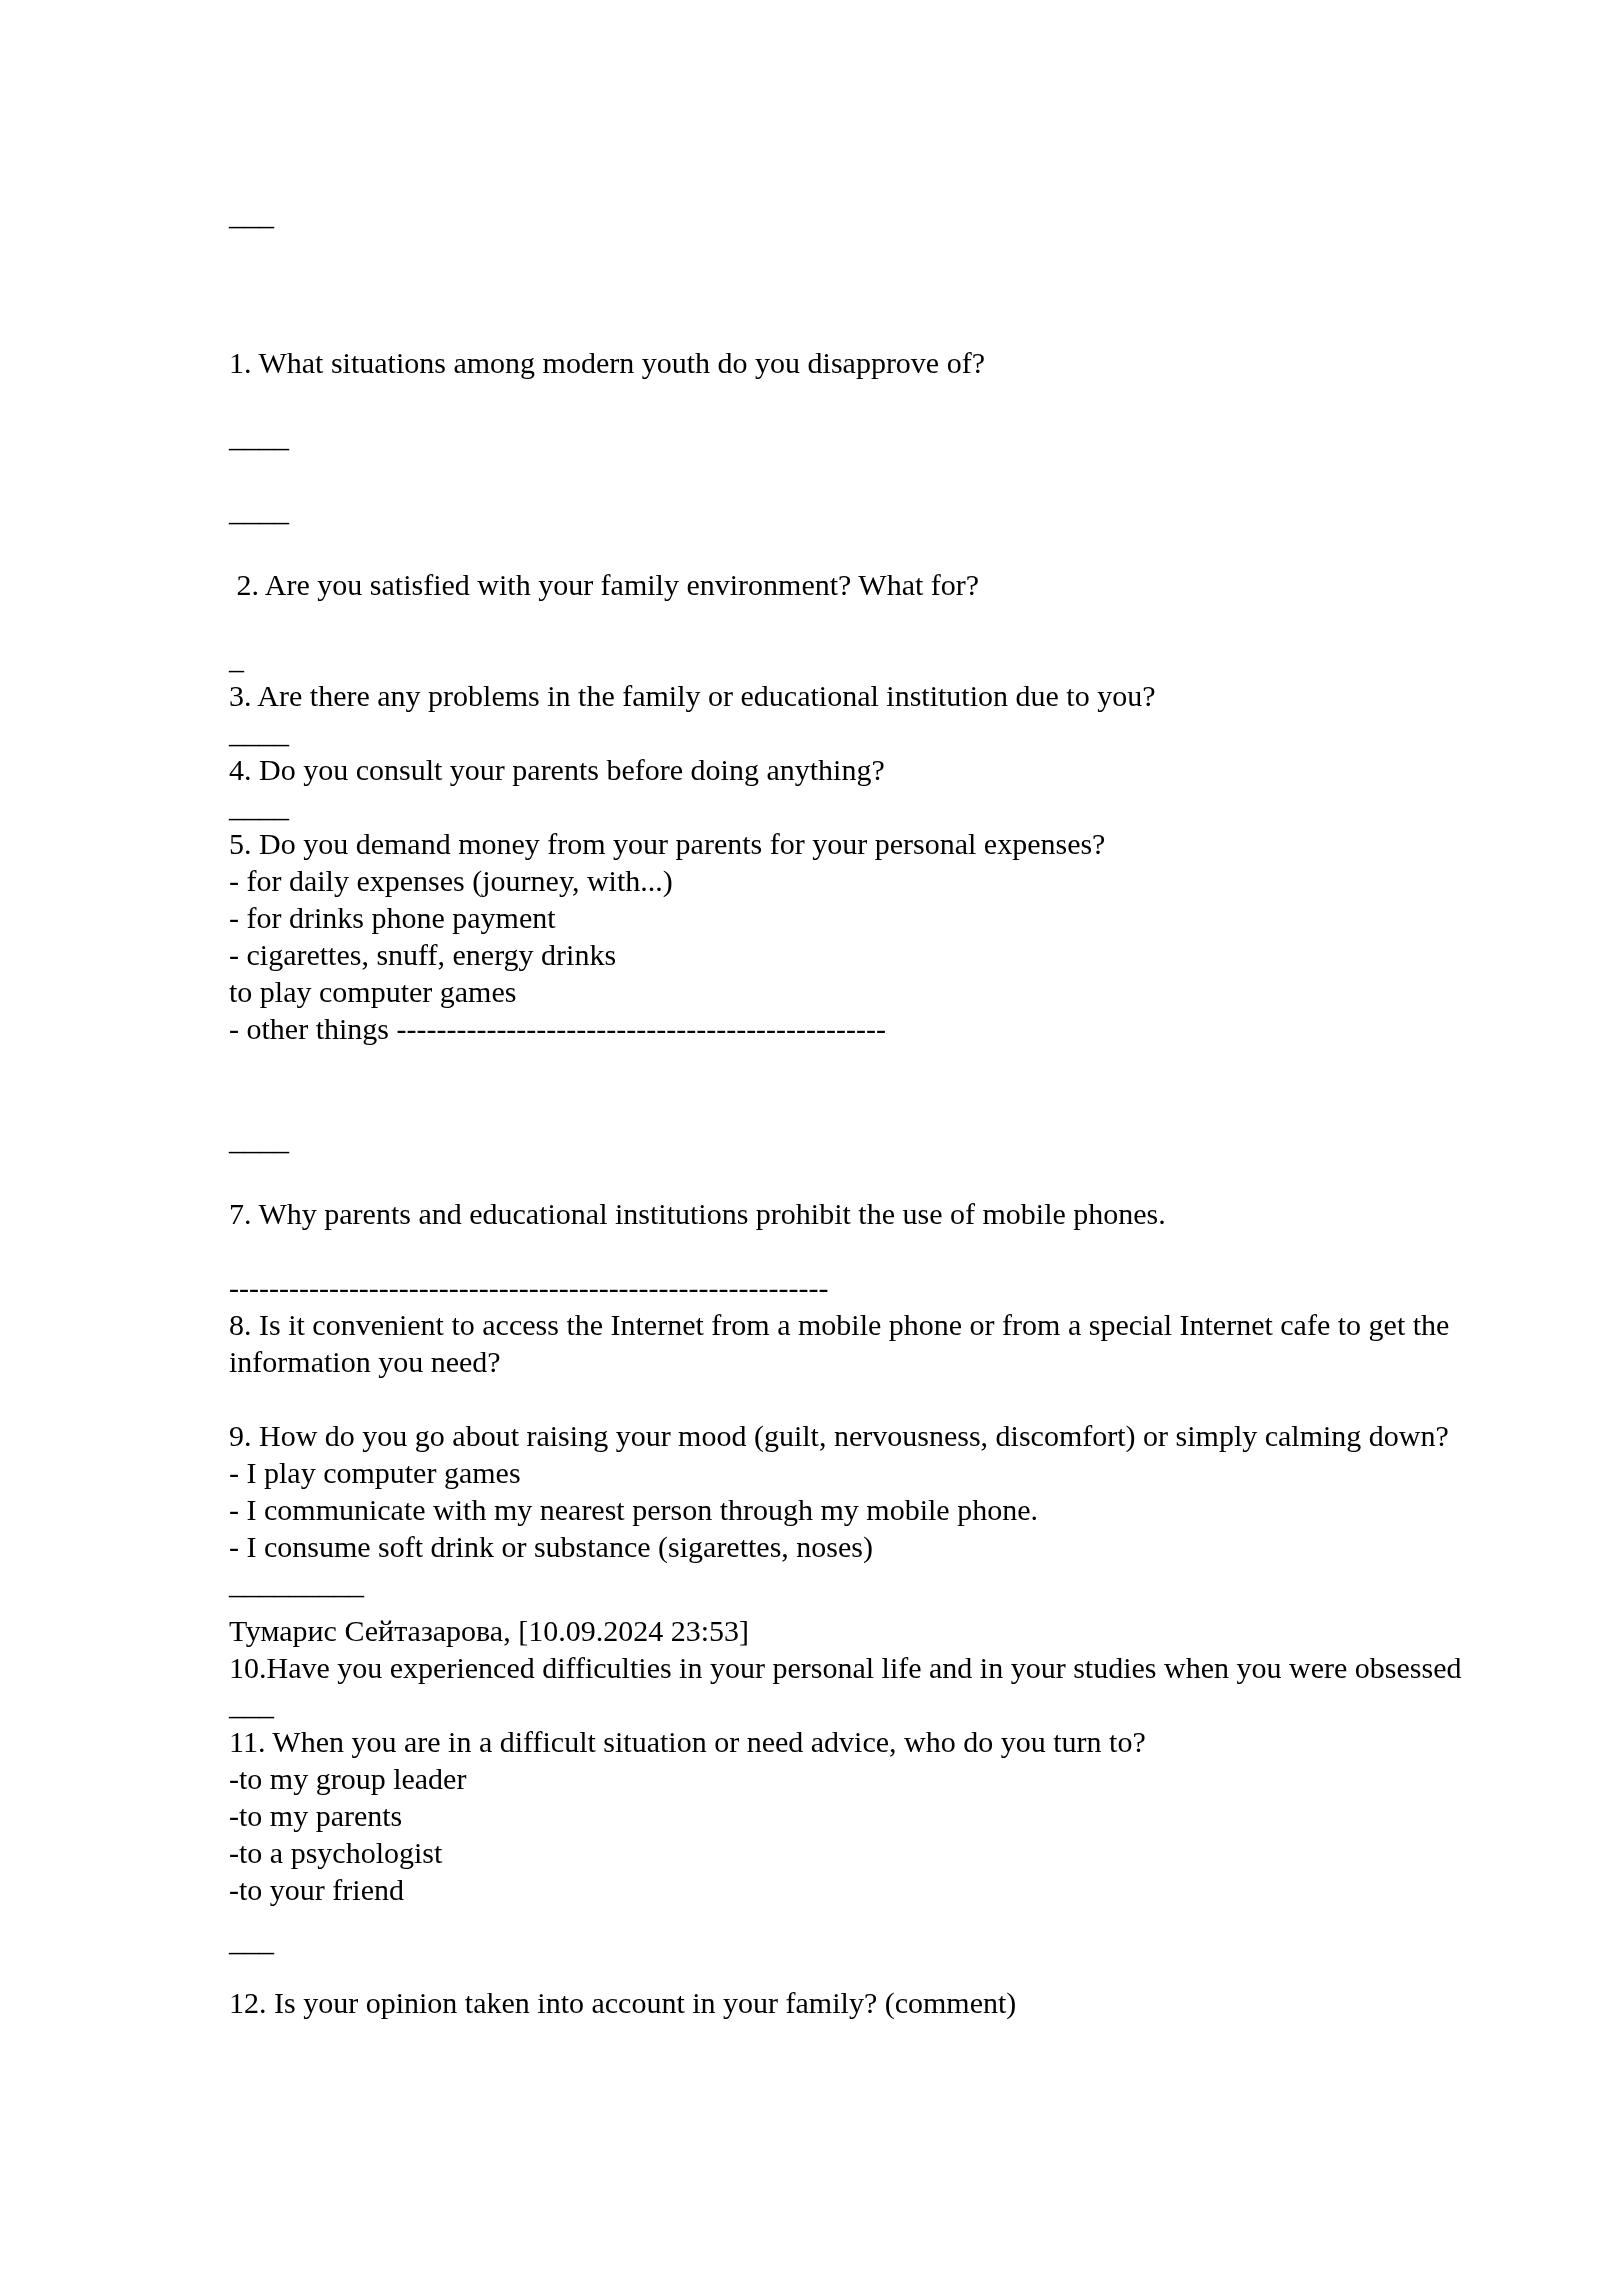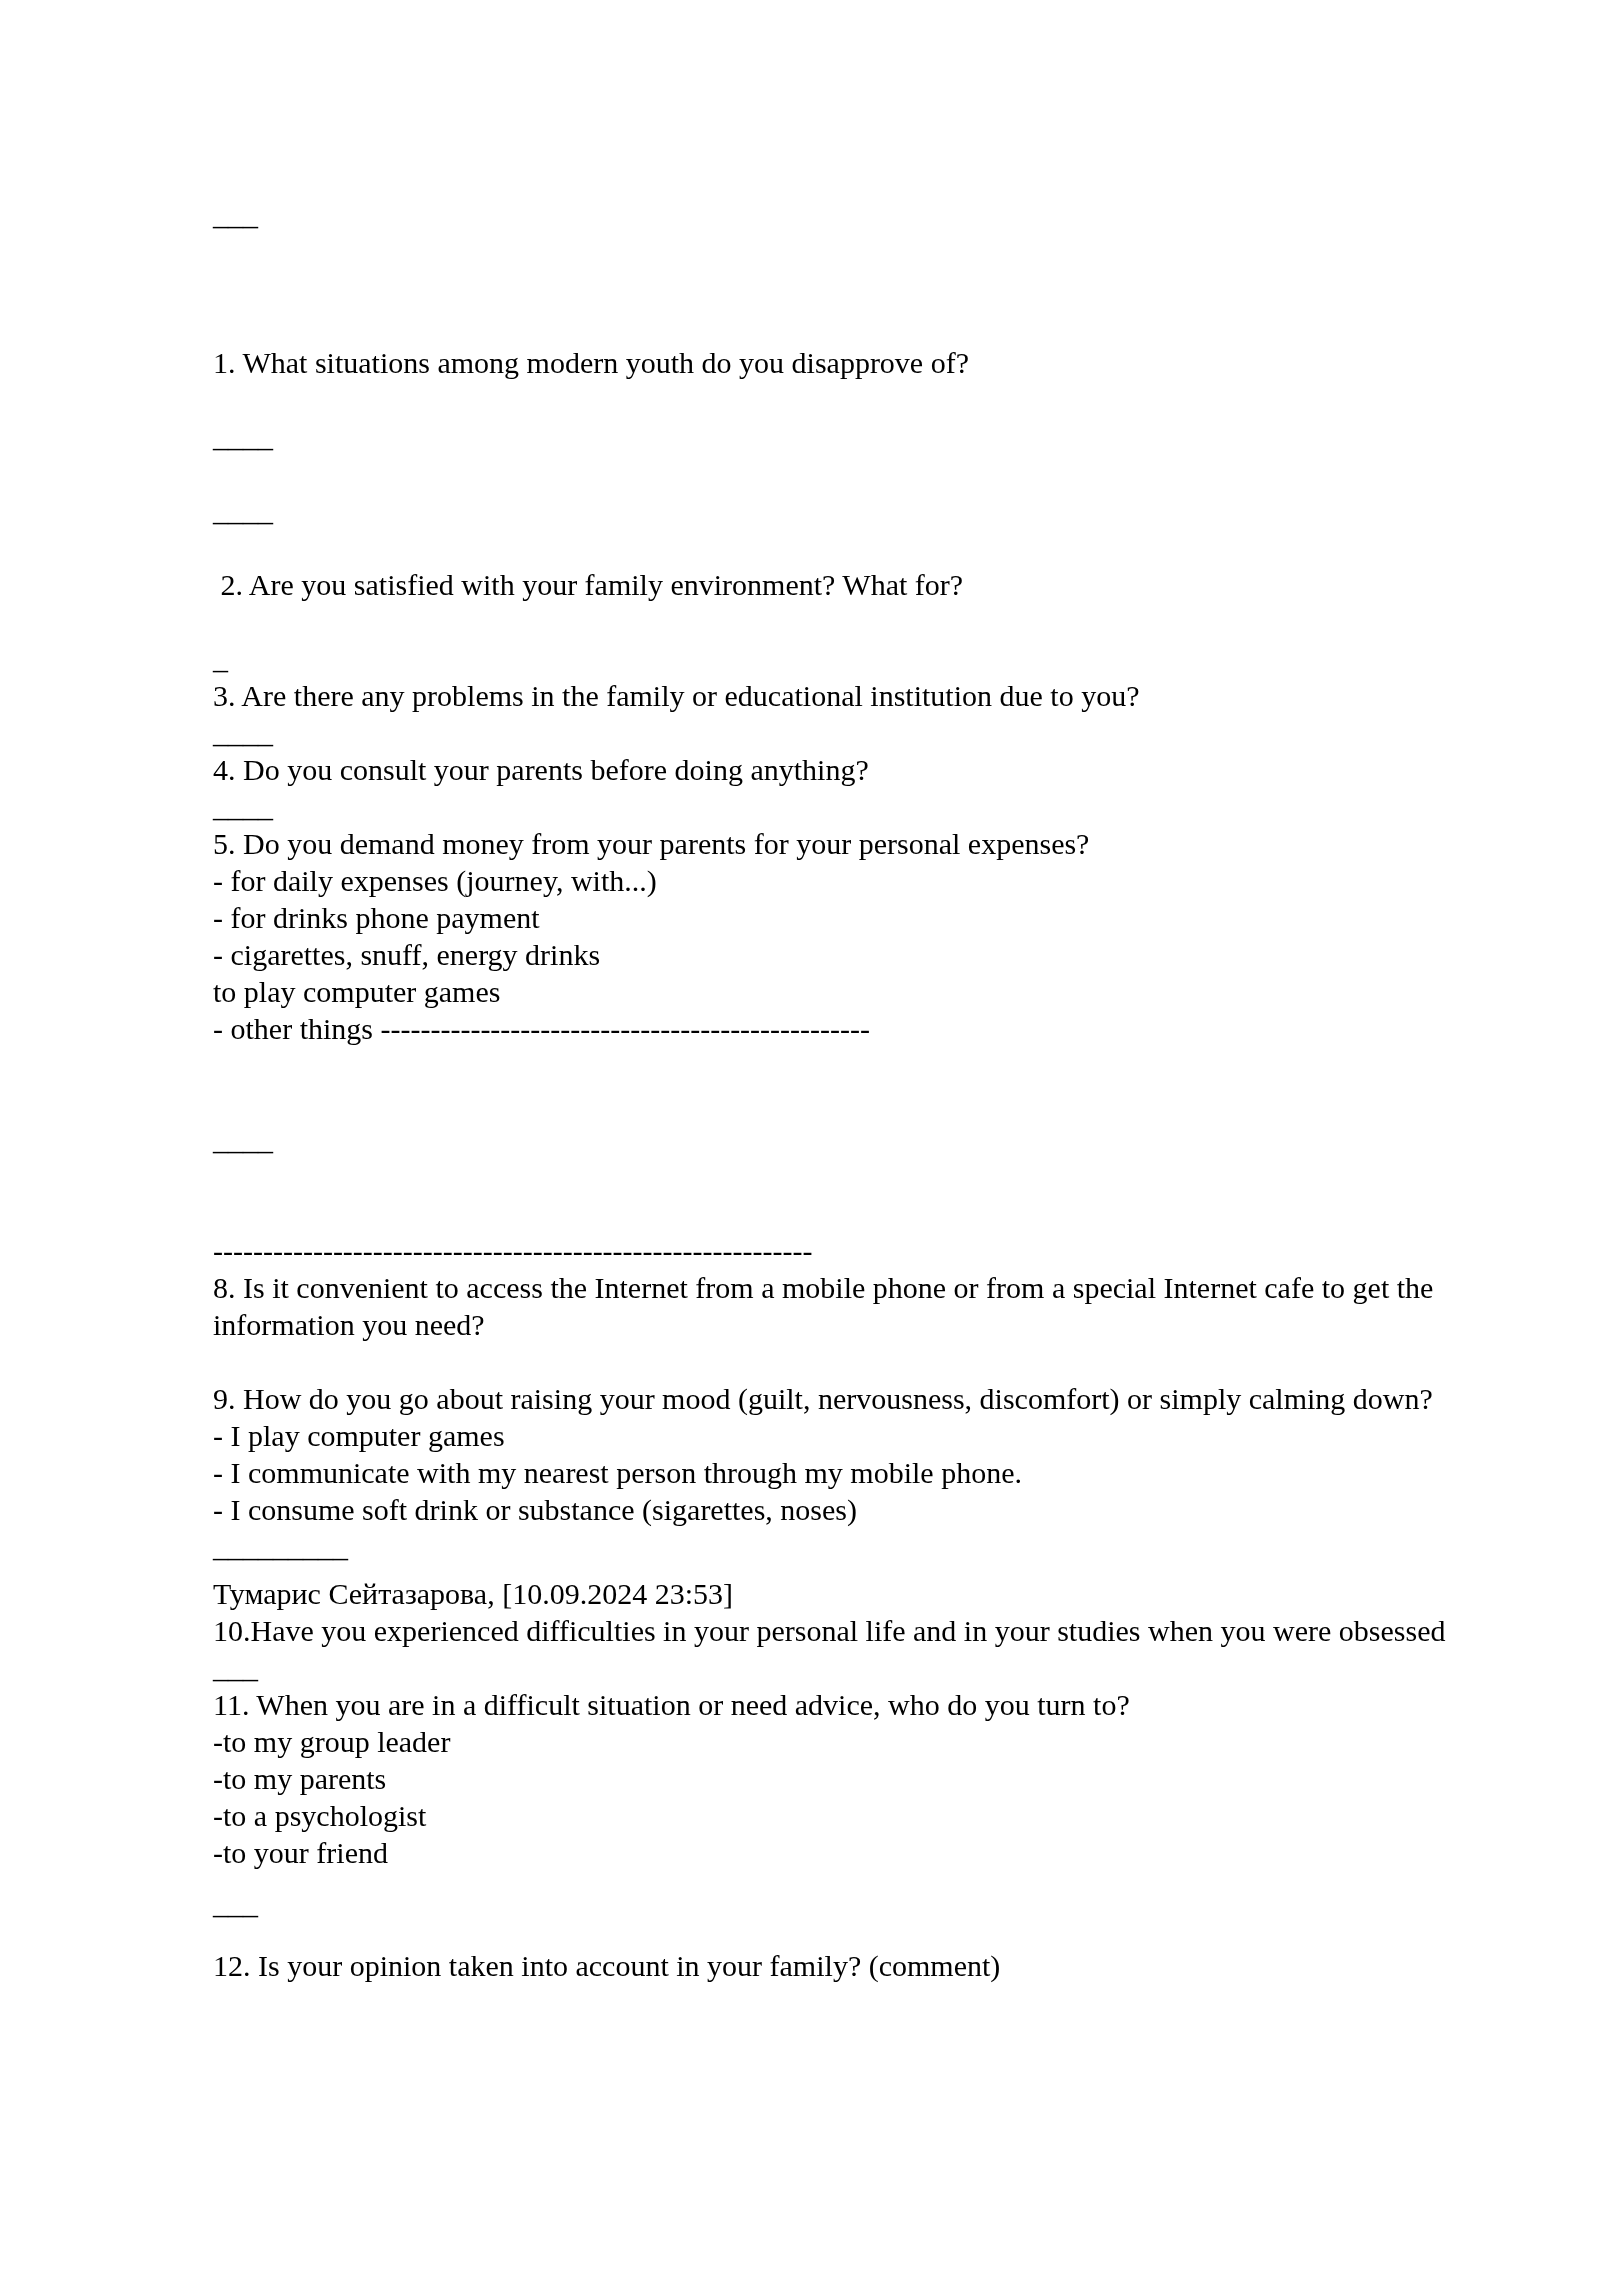--- a/index.html
+++ b/index.html
@@ -10,21 +10,21 @@
   .page {
     position: relative;
     width: 1623px;
     height: 2295px;
     background: #ffffff;
     overflow: hidden;
   }
   .doc {
     position: absolute;
     top: 196px;
-    left: 213px;
+    left: 229px;
     right: 65px;
     color: #000000;
     font-family: "Liberation Serif", "DejaVu Serif", serif;
     font-size: 30px;
     line-height: 37px;
   }
   .line {
     min-height: 37px;
     white-space: pre;
   }
@@ -54,20 +54,21 @@
       <div class="line">5. Do you demand money from your parents for your personal expenses?</div>
       <div class="line">- for daily expenses (journey, with...)</div>
       <div class="line">- for drinks phone payment</div>
       <div class="line">- cigarettes, snuff, energy drinks</div>
       <div class="line">to play computer games</div>
       <div class="line">- other things -------------------------------------------------</div>
       <div class="line"></div>
       <div class="line"></div>
       <div class="line">____</div>
       <div class="line"></div>
+      <div class="line">7. Why parents and educational institutions prohibit the use of mobile phones.</div>
       <div class="line"></div>
       <div class="line">------------------------------------------------------------</div>
       <div class="line">8. Is it convenient to access the Internet from a mobile phone or from a special Internet cafe to get the</div>
       <div class="line">information you need?</div>
       <div class="line"></div>
       <div class="line">9. How do you go about raising your mood (guilt, nervousness, discomfort) or simply calming down?</div>
       <div class="line">- I play computer games</div>
       <div class="line">- I communicate with my nearest person through my mobile phone.</div>
       <div class="line">- I consume soft drink or substance (sigarettes, noses)</div>
       <div class="line">_________</div>

